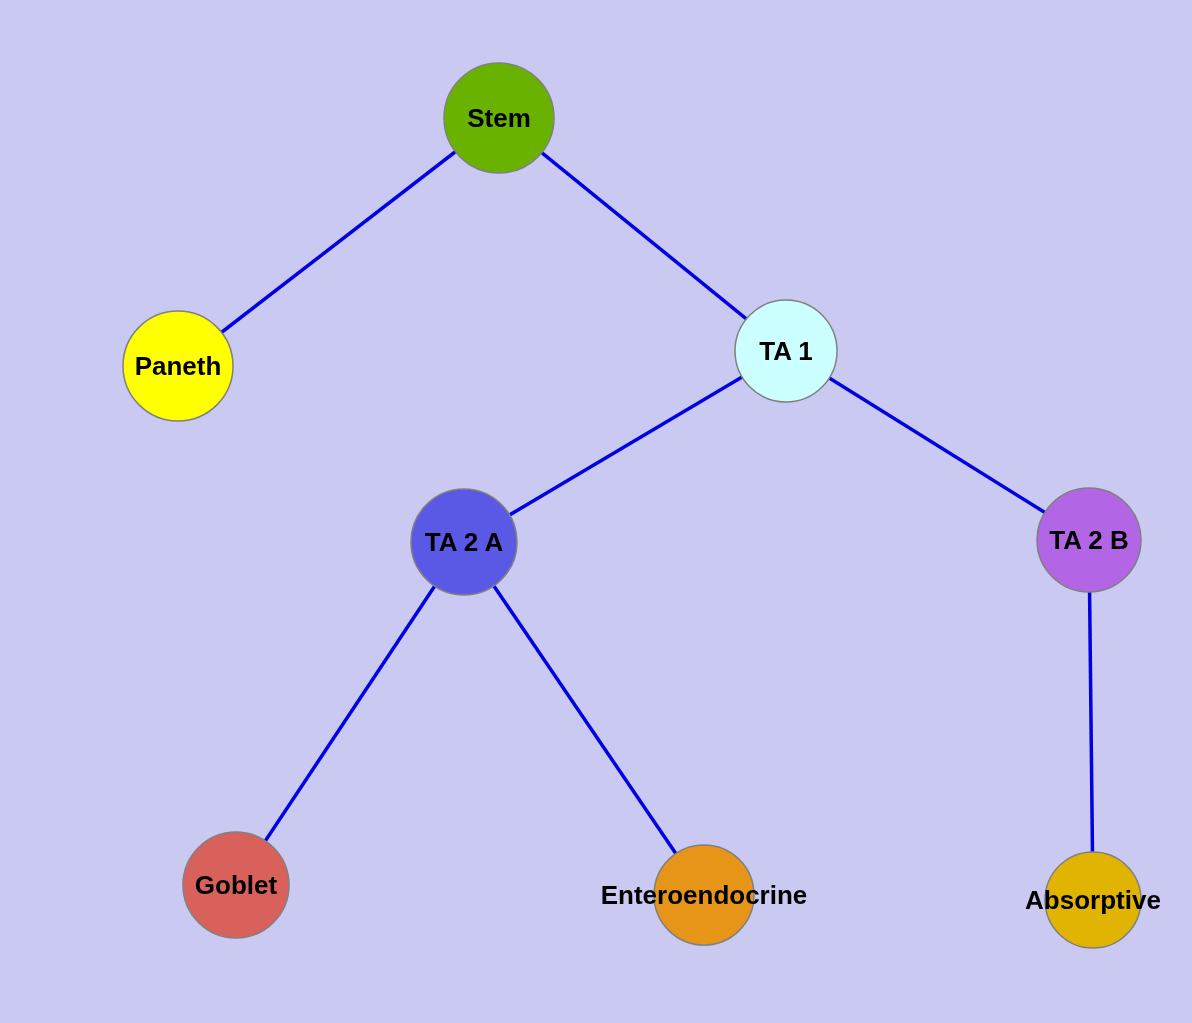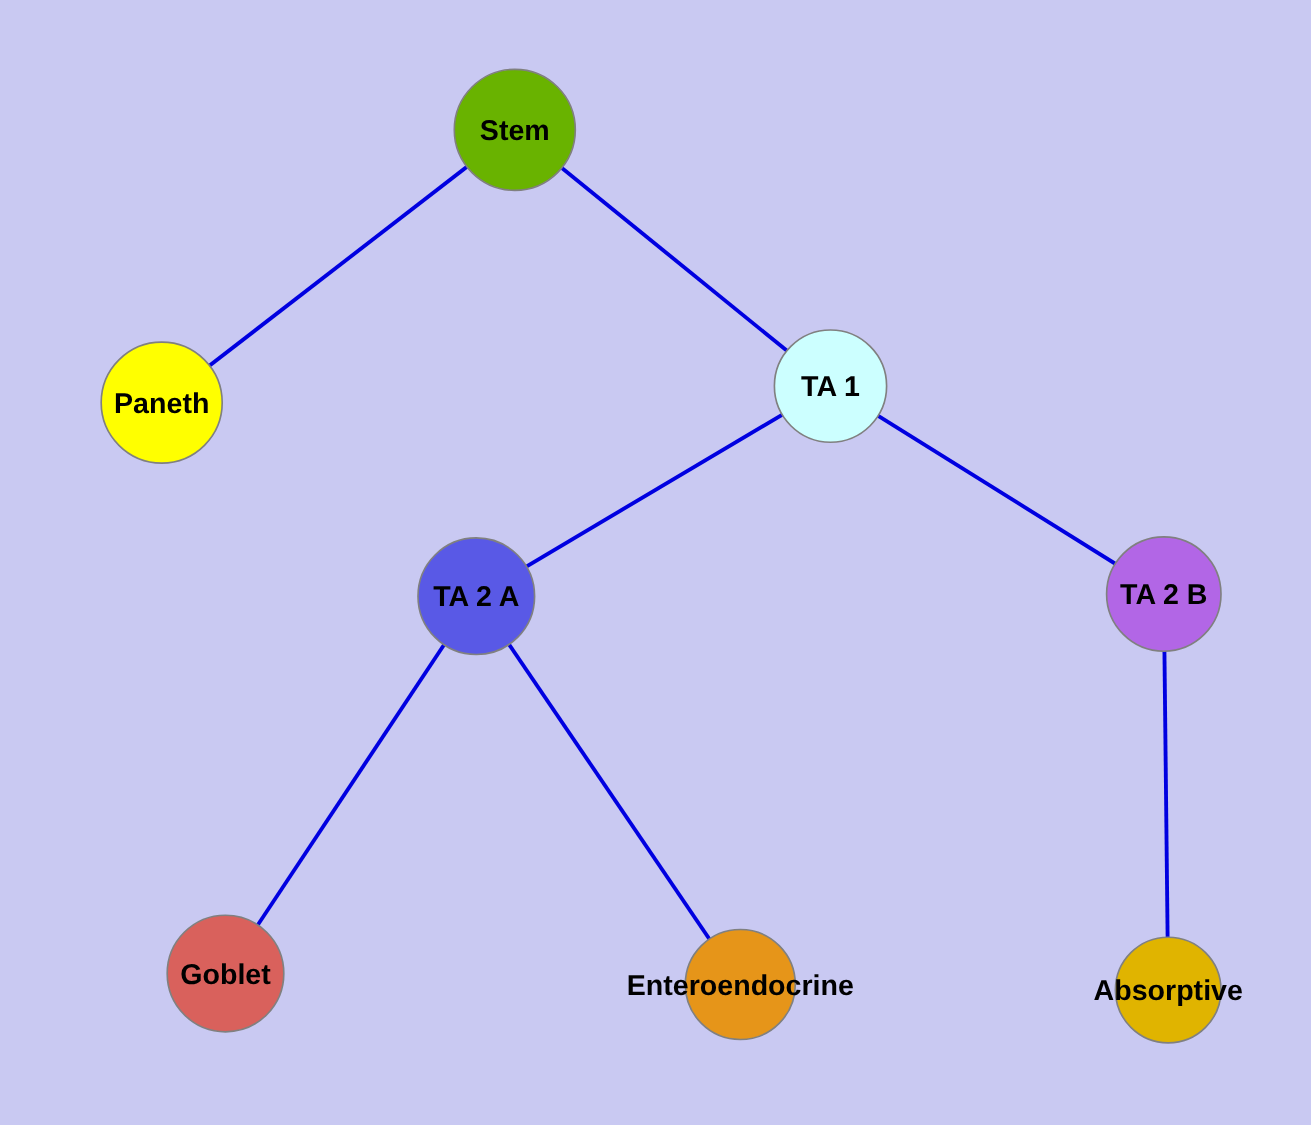--- a/index.html
+++ b/index.html
@@ -7,20 +7,21 @@
     padding: 0;
     width: 1192px;
     height: 1023px;
     overflow: hidden;
     font-family: "Liberation Sans", sans-serif;
   }
   #canvas-wrap {
     width: 1004px;
     height: 1023px;
     position: relative;
+    padding-left: 31px;
   }
   svg#graph-svg {
     display: block;
     width: 1192px;
     height: 1023px;
   }
   svg text {
     font-family: "Liberation Sans", "DejaVu Sans", sans-serif;
     font-weight: bold;
     font-size: 26px;

